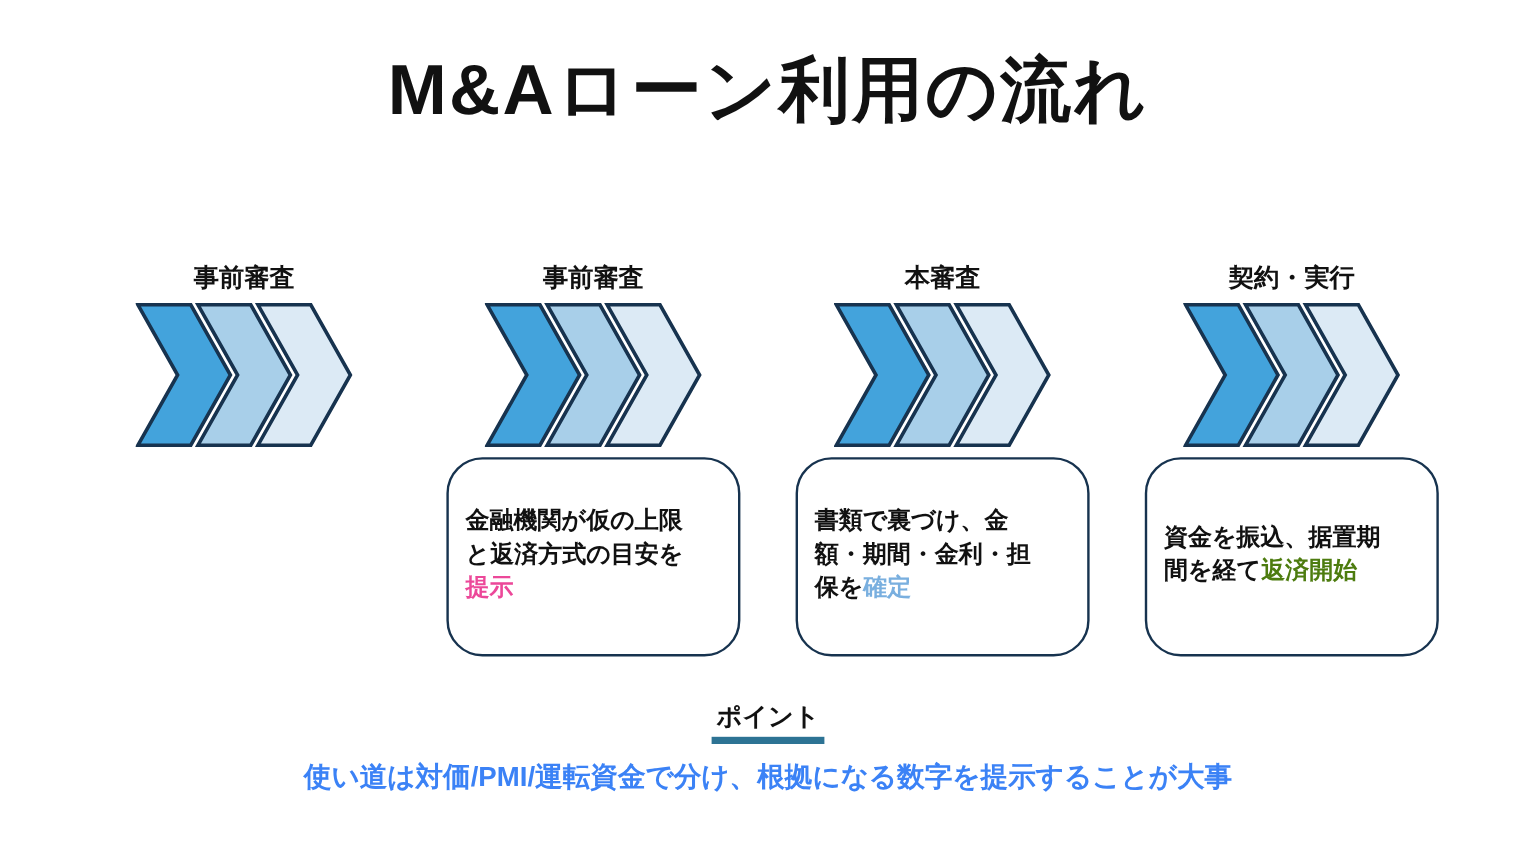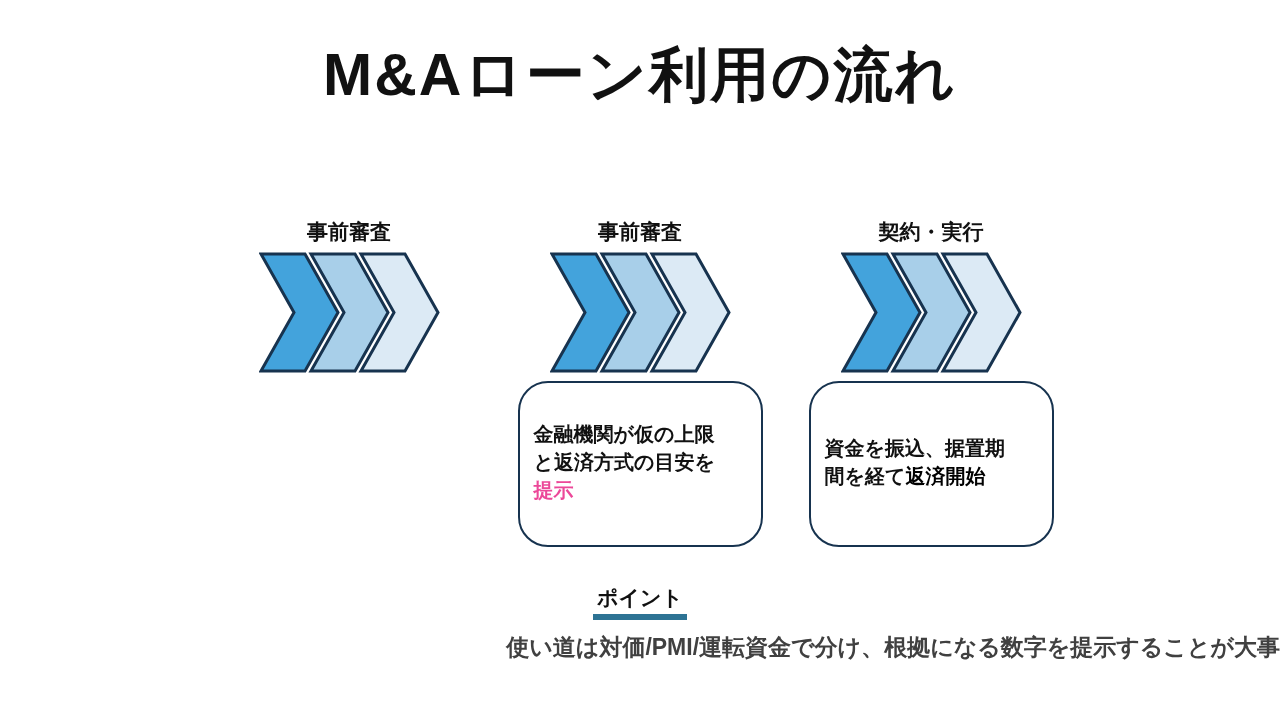--- a/index.html
+++ b/index.html
@@ -72,24 +72,24 @@
     line-height: 24px;
     color: #111111;
   }
   .point-underline {
     width: 94px;
     height: 6px;
     margin: 4px auto 0 auto;
   }
   .point-note {
     margin-top: 12px;
-    text-align: right;
+    text-align: center;
     font-size: 23px;
     font-weight: 800;
-    color: #404040;
+    color: #3b82f6;
   }
 </style>
 </head>
 <body>
 
 <h1 class="page-title">M&amp;Aローン利用の流れ</h1>
 
 <div class="steps">
 
   <div class="step-col">
@@ -108,31 +108,44 @@
       <path d="M52,2 h44 l33,58.5 l-33,58.5 H52 l33,-58.5 Z" fill="#A8CFE9"></path>
       <path d="M102,2 h44 l33,58.5 l-33,58.5 H102 l33,-58.5 Z" fill="#DCEAF5"></path>
     </svg>
     <div class="desc-box">
       <div class="desc-text"><span>金融機関が仮の上限
 と返済方式の目安を
 </span><span class="hl" style="color: #ec4899;">提示</span></div>
     </div>
   </div>
 
+  <div class="step-col">
+    <div class="step-label">本審査</div>
+    <svg class="chevrons" width="181" height="121" viewBox="0 0 181 121">
+      <path d="M2,2 h44 l33,58.5 l-33,58.5 H2 l33,-58.5 Z" fill="#43A3DC"></path>
+      <path d="M52,2 h44 l33,58.5 l-33,58.5 H52 l33,-58.5 Z" fill="#A8CFE9"></path>
+      <path d="M102,2 h44 l33,58.5 l-33,58.5 H102 l33,-58.5 Z" fill="#DCEAF5"></path>
+    </svg>
+    <div class="desc-box">
+      <div class="desc-text"><span>書類で裏づけ、金
+額・期間・金利・担
+保を</span><span class="hl" style="color: rgb(121, 175, 223);">確定</span></div>
+    </div>
+  </div>
 
   <div class="step-col">
     <div class="step-label">契約・実行</div>
     <svg class="chevrons" width="181" height="121" viewBox="0 0 181 121">
       <path d="M2,2 h44 l33,58.5 l-33,58.5 H2 l33,-58.5 Z" fill="#43A3DC"></path>
       <path d="M52,2 h44 l33,58.5 l-33,58.5 H52 l33,-58.5 Z" fill="#A8CFE9"></path>
       <path d="M102,2 h44 l33,58.5 l-33,58.5 H102 l33,-58.5 Z" fill="#DCEAF5"></path>
     </svg>
     <div class="desc-box">
       <div class="desc-text"><span>資金を振込、据置期
-間を経て</span><span class="hl" style="color: #000000;">返済開始</span></div>
+間を経て</span><span class="hl" style="color: #4d7c0f;">返済開始</span></div>
     </div>
   </div>
 
 </div>
 
 <div class="point-section">
   <div class="point-heading-wrap">
     <div class="point-heading">ポイント</div>
     <div class="point-underline" style="background: rgb(45, 115, 148);"></div>
   </div>

